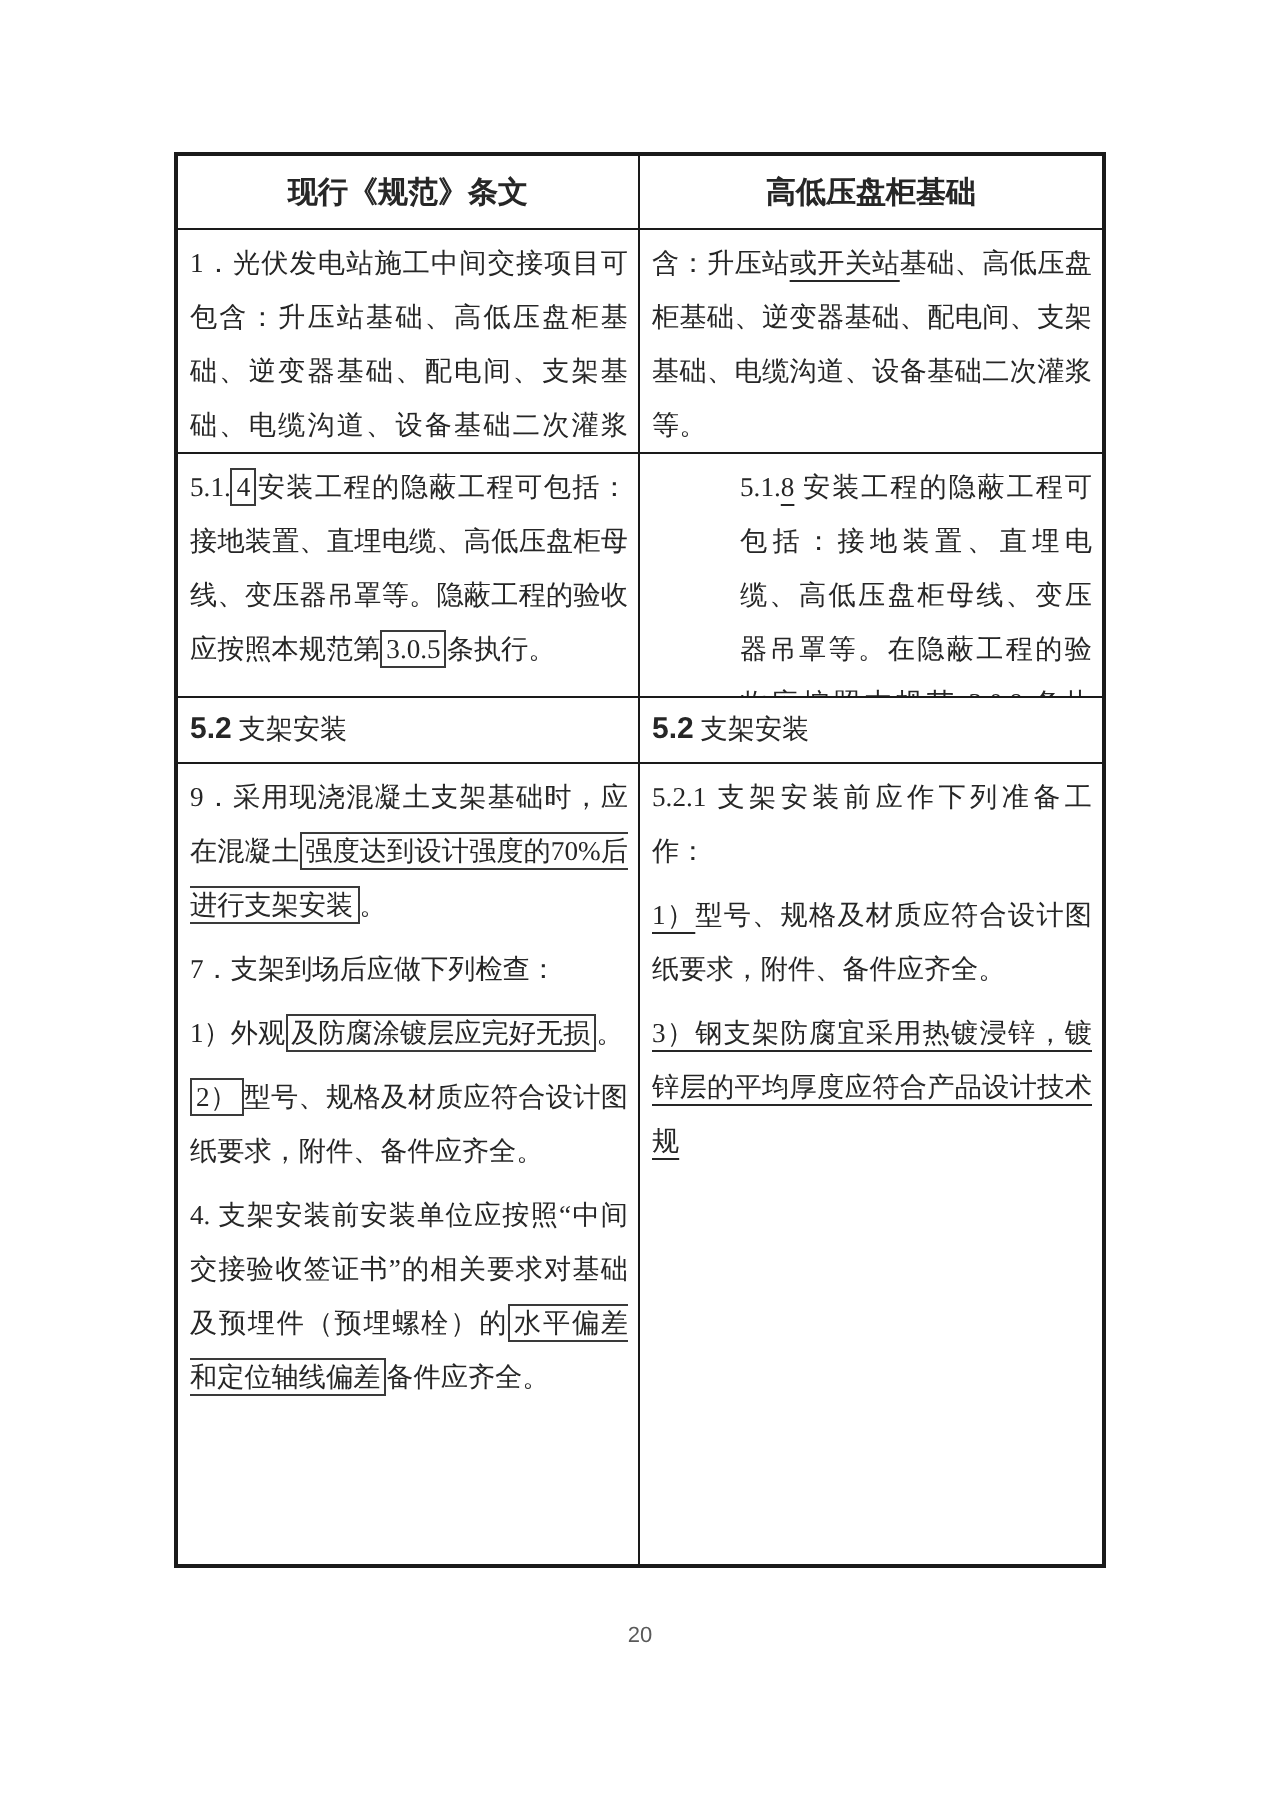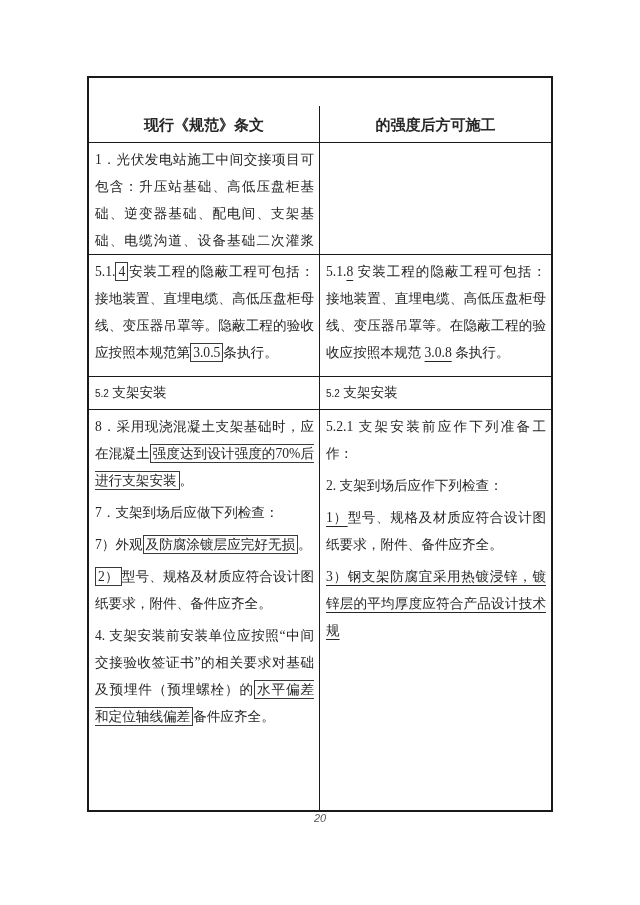--- a/index.html
+++ b/index.html
@@ -27,79 +27,81 @@
     border-bottom: 1px solid #1a1a1a;
   }
   .trow:last-child { border-bottom: none; }
   .cell {
     padding: 3px 5px 3px 6px;
     overflow: hidden;
     font-size: 13.6px;
     line-height: 27px;
   }
   .cell.left { border-right: 1px solid #1a1a1a; }
-  .hrow { height: 37px; margin-top: 28px; }
+  .hrow { height: 37px; }
   .hrow .cell {
     display: flex;
     align-items: center;
     justify-content: center;
     font-family: "Liberation Sans", sans-serif;
     font-weight: 700;
     font-size: 15px;
     padding: 0;
   }
   .r1 { height: 112px; }
-  .r2 { height: 122px; }
+  .r2 { height: 122px; gap: 44px; }
   .r3 { height: 33px; }
   .r4 { min-height: 400px; }
   .r3 .cell { line-height: 26px; }
   .para { margin: 0 0 5px 0; text-align: justify; text-justify: inter-ideograph; }
   .para:last-child { margin-bottom: 0; }
   .seg.plain {}
   .seg.u {
     text-decoration: underline;
     text-underline-offset: 4px;
     text-decoration-thickness: 1px;
   }
   .seg.box {
     border: 1px solid #3a3a3a;
     padding: 1px 2px;
   }
   .seg.bold {
     font-family: "Liberation Sans", sans-serif;
-    font-weight: 400;
-    font-size: 10px;
+    font-weight: 700;
+    font-size: 15px;
   }
   .page-number {
     position: absolute;
     left: 0;
     right: 0;
     top: 812px;
     text-align: center;
     font-family: "Liberation Sans", sans-serif;
     font-size: 11px;
     color: #595959;
-    font-style: italic;
   }
 </style>
 </head>
 <body>
 
 <div class="page">
 
   <div class="doc-table">
 
     <div class="trow hrow">
       <div class="cell left">现行《规范》条文</div>
-      <div class="cell right">的强度后方可施工</div>
+      <div class="cell right">高低压盘柜基础</div>
     </div>
 
     <div class="trow r1">
       <div class="cell left">
           <div class="para"><span class="seg plain">1．光伏发电站施工中间交接项目可包含：升压站基础、高低压盘柜基础、逆变器基础、配电间、支架基础、电缆沟道、设备基础二次灌浆等。</span></div>
+        </div>
+      <div class="cell right">
+          <div class="para"><span class="seg plain">含：升压站</span><span class="seg u">或开关站</span><span class="seg plain">基础、高低压盘柜基础、逆变器基础、配电间、支架基础、电缆沟道、设备基础二次灌浆等。</span></div>
         </div>
     </div>
 
     <div class="trow r2">
       <div class="cell left">
           <div class="para"><span class="seg plain">5.1.</span><span class="seg box">4</span><span class="seg plain">安装工程的隐蔽工程可包括：接地装置、直埋电缆、高低压盘柜母线、变压器吊罩等。隐蔽工程的验收应按照本规范第</span><span class="seg box">3.0.5</span><span class="seg plain">条执行。</span></div>
         </div>
       <div class="cell right">
           <div class="para"><span class="seg plain">5.1.</span><span class="seg u">8</span><span class="seg plain"> 安装工程的隐蔽工程可包括：接地装置、直埋电缆、高低压盘柜母线、变压器吊罩等。在隐蔽工程的验收应按照本规范 </span><span class="seg u">3.0.8</span><span class="seg plain"> 条执行。</span></div>
         </div>
@@ -109,29 +111,28 @@
       <div class="cell left">
           <div class="para"><span class="seg bold">5.2</span><span class="seg plain"> 支架安装</span></div>
         </div>
       <div class="cell right">
           <div class="para"><span class="seg bold">5.2</span><span class="seg plain"> 支架安装</span></div>
         </div>
     </div>
 
     <div class="trow r4">
       <div class="cell left">
-          <div class="para"><span class="seg plain">8．采用现浇混凝土支架基础时，应在混凝土</span><span class="seg box">强度达到设计强度的70%后进行支架安装</span><span class="seg plain">。</span></div>
+          <div class="para"><span class="seg plain">9．采用现浇混凝土支架基础时，应在混凝土</span><span class="seg box">强度达到设计强度的70%后进行支架安装</span><span class="seg plain">。</span></div>
           <div class="para"><span class="seg plain">7．支架到场后应做下列检查：</span></div>
-          <div class="para"><span class="seg plain">7）外观</span><span class="seg box">及防腐涂镀层应完好无损</span><span class="seg plain">。</span></div>
+          <div class="para"><span class="seg plain">1）外观</span><span class="seg box">及防腐涂镀层应完好无损</span><span class="seg plain">。</span></div>
           <div class="para"><span class="seg box">2）</span><span class="seg plain">型号、规格及材质应符合设计图纸要求，附件、备件应齐全。</span></div>
           <div class="para"><span class="seg plain">4. 支架安装前安装单位应按照“中间交接验收签证书”的相关要求对基础及预埋件（预埋螺栓）的</span><span class="seg box">水平偏差和定位轴线偏差</span><span class="seg plain">备件应齐全。</span></div>
         </div>
       <div class="cell right">
           <div class="para"><span class="seg plain">5.2.1 支架安装前应作下列准备工作：</span></div>
-          <div class="para"><span class="seg plain">2. 支架到场后应作下列检查：</span></div>
           <div class="para"><span class="seg u">1）</span><span class="seg plain">型号、规格及材质应符合设计图纸要求，附件、备件应齐全。</span></div>
           <div class="para"><span class="seg u">3）钢支架防腐宜采用热镀浸锌，镀锌层的平均厚度应符合产品设计技术规</span></div>
         </div>
     </div>
 
   </div>
 
   <div class="page-number">20</div>
 
 </div>

